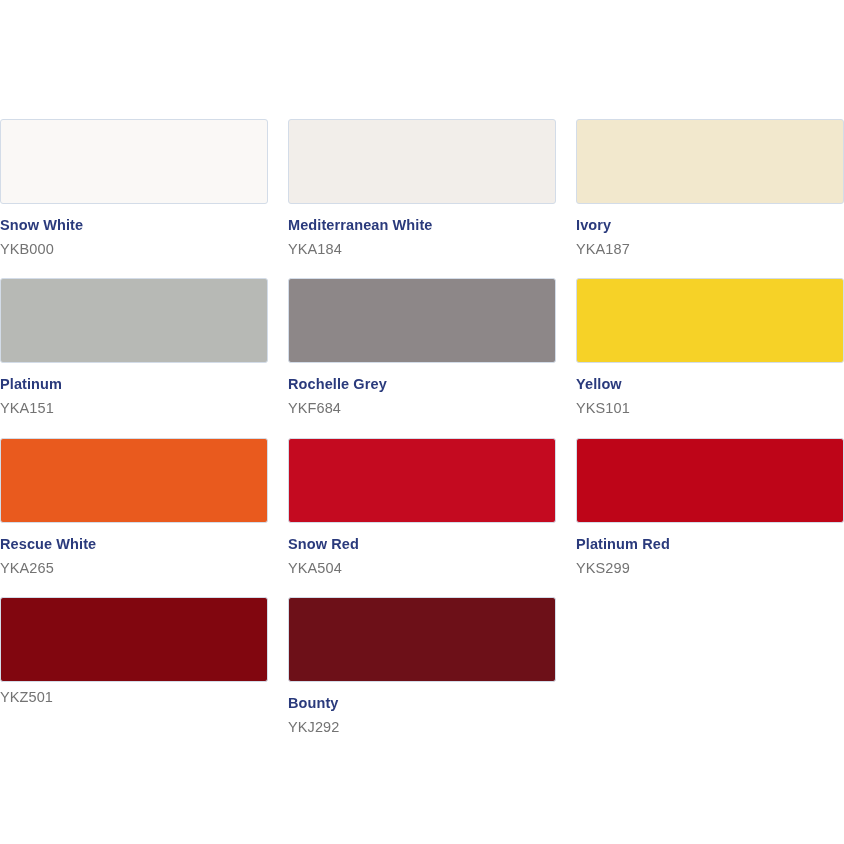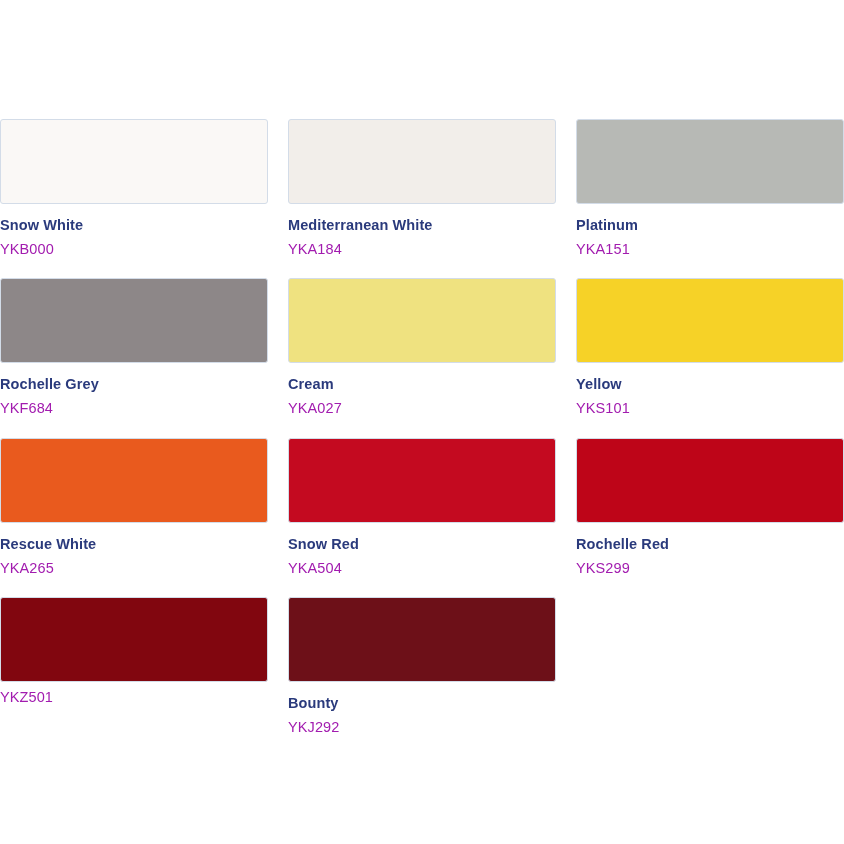--- a/index.html
+++ b/index.html
@@ -44,72 +44,72 @@
     font-weight: bold;
     color: #2a3a7c;
     line-height: 1.25;
     letter-spacing: 0.1px;
   }
 
   .swatch-code {
     margin-top: 6px;
     font-size: 14.5px;
     font-weight: normal;
-    color: #a21caf;
+    color: #737373;
     line-height: 1.25;
     letter-spacing: 0.1px;
   }
 </style>
 </head>
 <body>
 
 <main id="swatch-grid">
     <div class="swatch-card">
       <div class="swatch-chip" style="background: rgb(250, 248, 246); border-color: rgb(211, 220, 232);"></div>
       <div class="swatch-name">Snow White</div>
       <div class="swatch-code">YKB000</div>
     </div>
     <div class="swatch-card">
       <div class="swatch-chip" style="background: rgb(242, 238, 234); border-color: rgb(211, 220, 232);"></div>
       <div class="swatch-name">Mediterranean White</div>
       <div class="swatch-code">YKA184</div>
     </div>
     <div class="swatch-card">
+      <div class="swatch-chip" style="background: rgb(242, 232, 205); border-color: rgb(211, 220, 232);"></div>
+      <div class="swatch-name">Ivory</div>
+      <div class="swatch-code">YKA187</div>
+    </div>
+    <div class="swatch-card">
       <div class="swatch-chip" style="background: rgb(183, 185, 181); border-color: rgb(211, 220, 232);"></div>
       <div class="swatch-name">Platinum</div>
       <div class="swatch-code">YKA151</div>
     </div>
     <div class="swatch-card">
       <div class="swatch-chip" style="background: rgb(141, 135, 136); border-color: rgb(211, 220, 232);"></div>
       <div class="swatch-name">Rochelle Grey</div>
       <div class="swatch-code">YKF684</div>
-    </div>
-    <div class="swatch-card">
-      <div class="swatch-chip" style="background: rgb(239, 226, 128); border-color: rgb(211, 220, 232);"></div>
-      <div class="swatch-name">Cream</div>
-      <div class="swatch-code">YKA027</div>
     </div>
     <div class="swatch-card">
       <div class="swatch-chip" style="background: rgb(246, 210, 39); border-color: rgb(211, 220, 232);"></div>
       <div class="swatch-name">Yellow</div>
       <div class="swatch-code">YKS101</div>
     </div>
     <div class="swatch-card">
       <div class="swatch-chip" style="background: rgb(233, 90, 30); border-color: rgb(211, 220, 232);"></div>
       <div class="swatch-name">Rescue White</div>
       <div class="swatch-code">YKA265</div>
     </div>
     <div class="swatch-card">
       <div class="swatch-chip" style="background: rgb(196, 10, 32); border-color: rgb(211, 220, 232);"></div>
       <div class="swatch-name">Snow Red</div>
       <div class="swatch-code">YKA504</div>
     </div>
     <div class="swatch-card">
       <div class="swatch-chip" style="background: rgb(190, 5, 24); border-color: rgb(211, 220, 232);"></div>
-      <div class="swatch-name">Rochelle Red</div>
+      <div class="swatch-name">Platinum Red</div>
       <div class="swatch-code">YKS299</div>
     </div>
     <div class="swatch-card">
       <div class="swatch-chip" style="background: rgb(129, 6, 15); border-color: rgb(211, 220, 232);"></div>
       <div class="swatch-code">YKZ501</div>
     </div>
     <div class="swatch-card">
       <div class="swatch-chip" style="background: rgb(109, 16, 24); border-color: rgb(211, 220, 232);"></div>
       <div class="swatch-name">Bounty</div>
       <div class="swatch-code">YKJ292</div>

